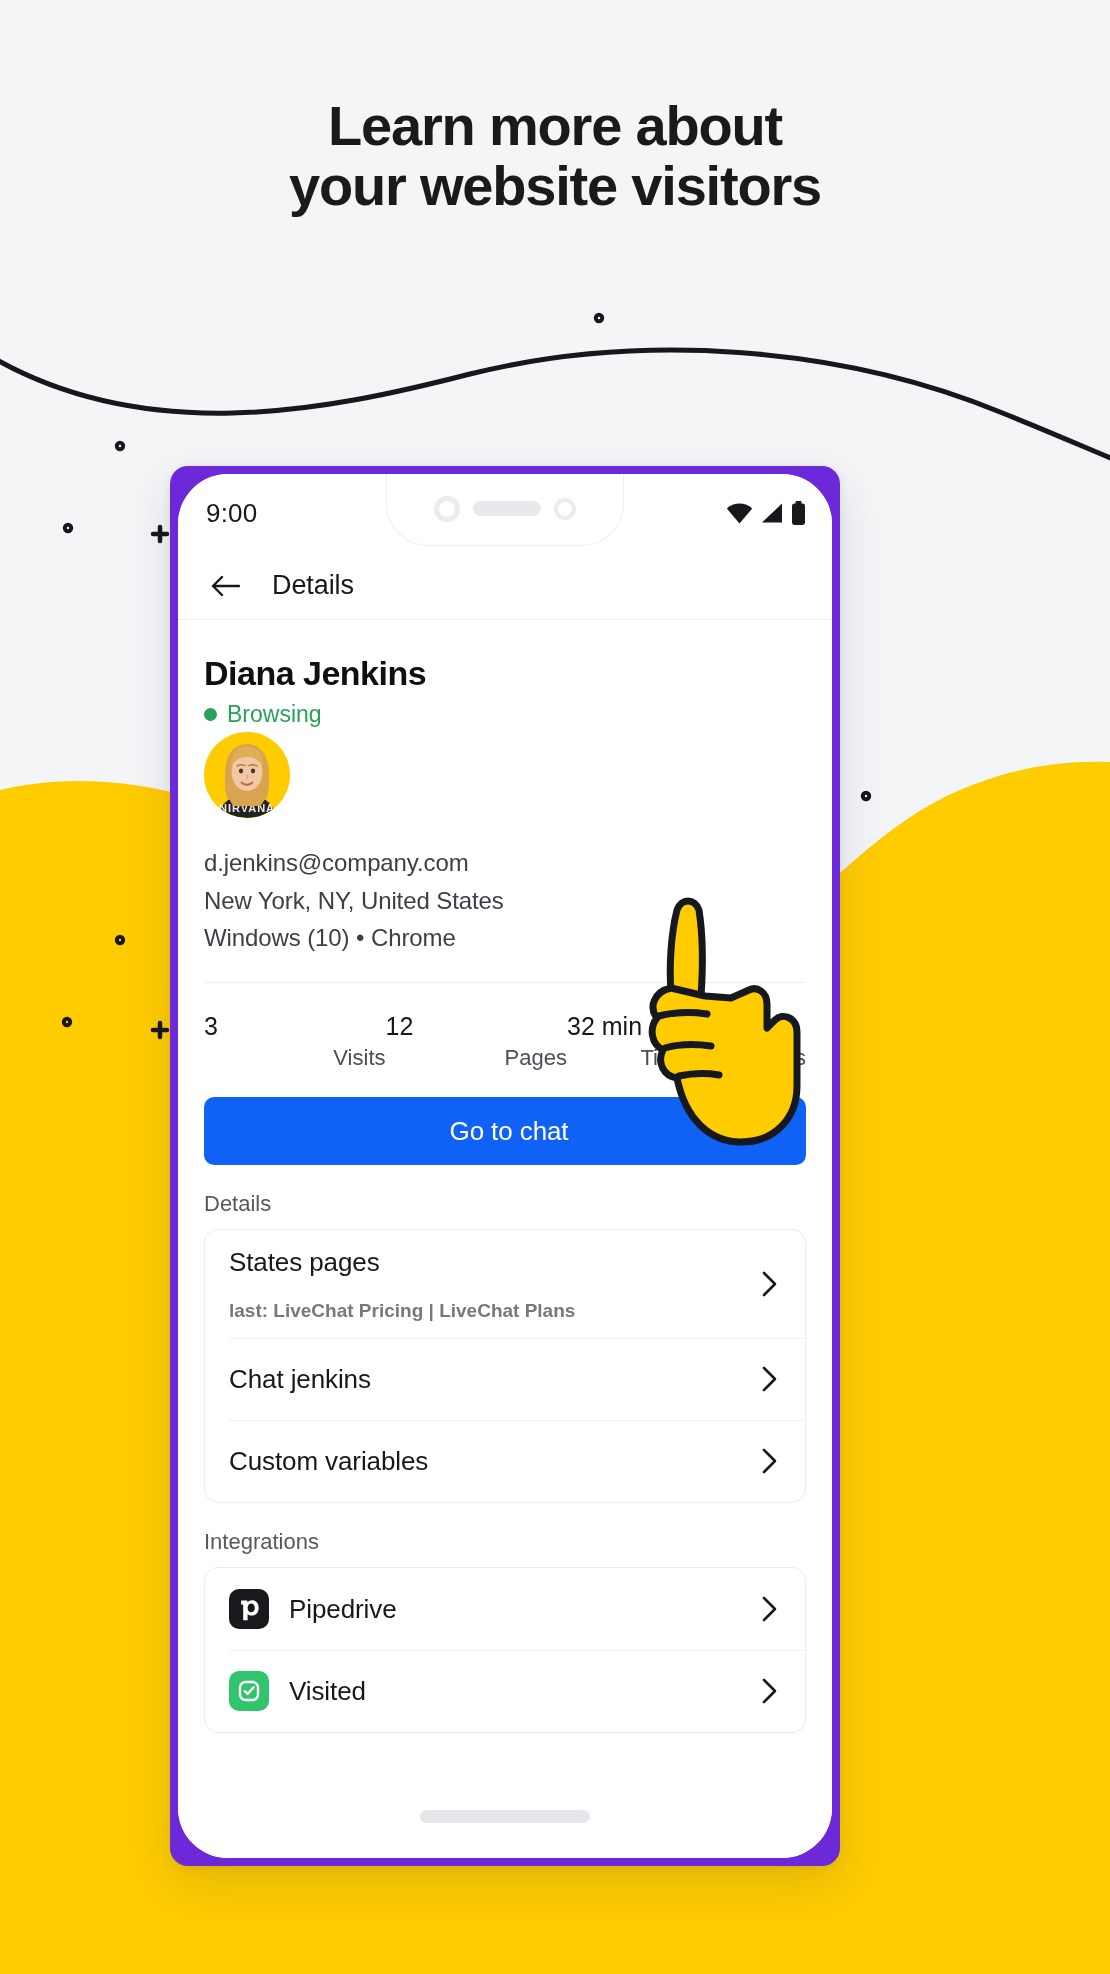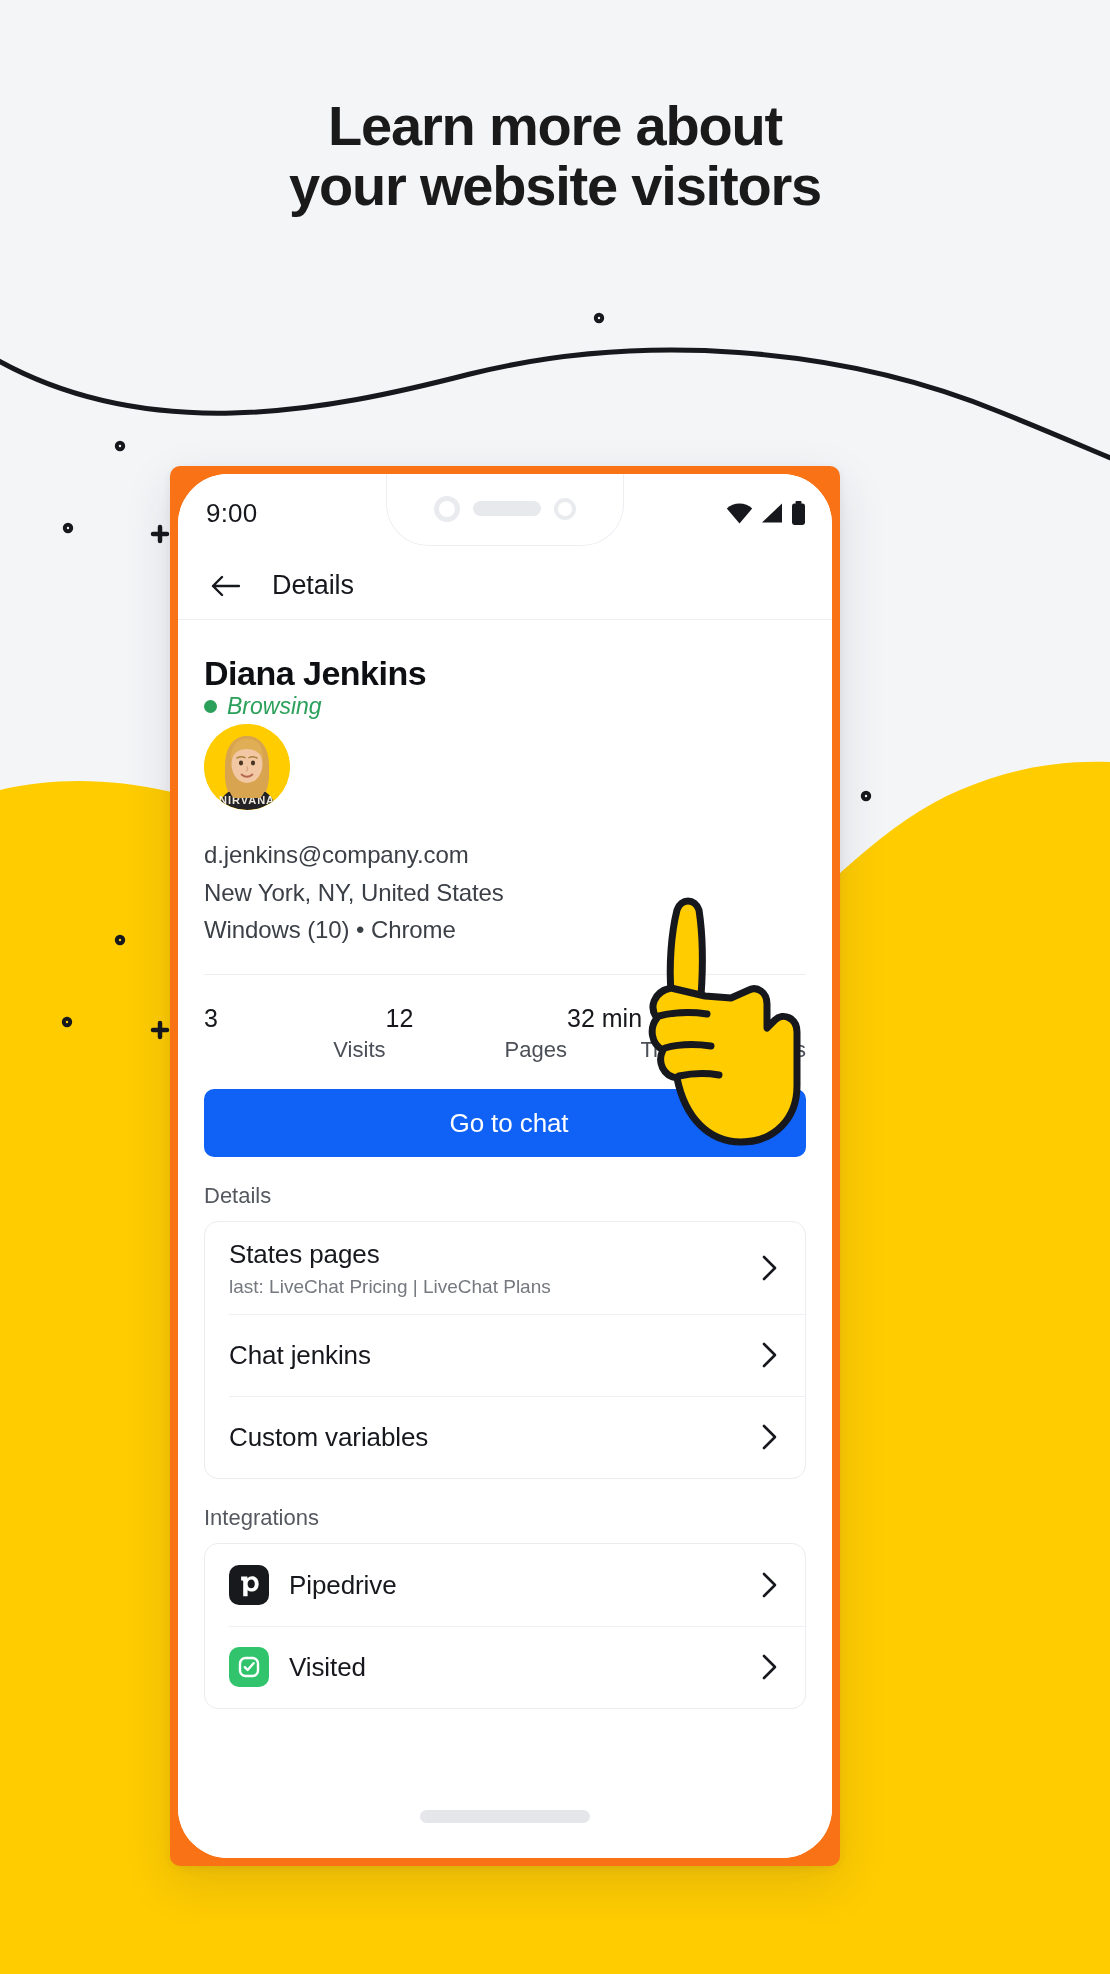--- a/index.html
+++ b/index.html
@@ -41,22 +41,22 @@
   }
   .headline .l2 { display: block; }
 
   
   .phone {
     position: absolute;
     left: 170px;
     top: 466px;
     width: 670px;
     height: 1400px;
-    background: #f97316;
-    border-radius: 10px;
+    background: #6d28d9;
+    border-radius: 18px;
     box-shadow: 0 18px 48px rgba(40,42,60,0.13), 0 2px 8px rgba(40,42,60,0.07);
     z-index: 5;
     padding: 8px;
   }
   .phone-screen {
     position: relative;
     width: 100%;
     height: 100%;
     background: #ffffff;
     border-radius: 50px;
@@ -163,22 +163,21 @@
     font-size: 34px;
     font-weight: bold;
     color: #0e0f12;
     letter-spacing: -0.5px;
     line-height: 1.15;
   }
   .profile-status {
     display: flex;
     align-items: center;
     gap: 10px;
-    margin-top: 0;
-    font-style: italic;
+    margin-top: 8px;
   }
   .status-dot {
     width: 13px; height: 13px; border-radius: 50%;
     background: #2aa05a;
     flex: 0 0 auto;
   }
   .status-label {
     font-size: 23px;
     color: #2aa05a;
   }
@@ -274,24 +273,25 @@
   .row-main { flex: 1 1 auto; min-width: 0; padding: 16px 0; }
   .row-title {
     font-size: 26px;
     color: #16181d;
     letter-spacing: -0.1px;
     line-height: 1.25;
   }
   .row-sub {
     font-size: 19px;
     color: #75797f;
-    margin-top: 5px;
+    margin-top: 21px;
     white-space: nowrap;
     overflow: hidden;
     text-overflow: ellipsis;
+    font-weight: bold;
   }
   .chev { flex: 0 0 auto; color: #16181d; display: flex; align-items: center; }
   .app-icon {
     width: 40px; height: 40px;
     border-radius: 10px;
     flex: 0 0 auto;
     display: flex;
     align-items: center;
     justify-content: center;
   }

